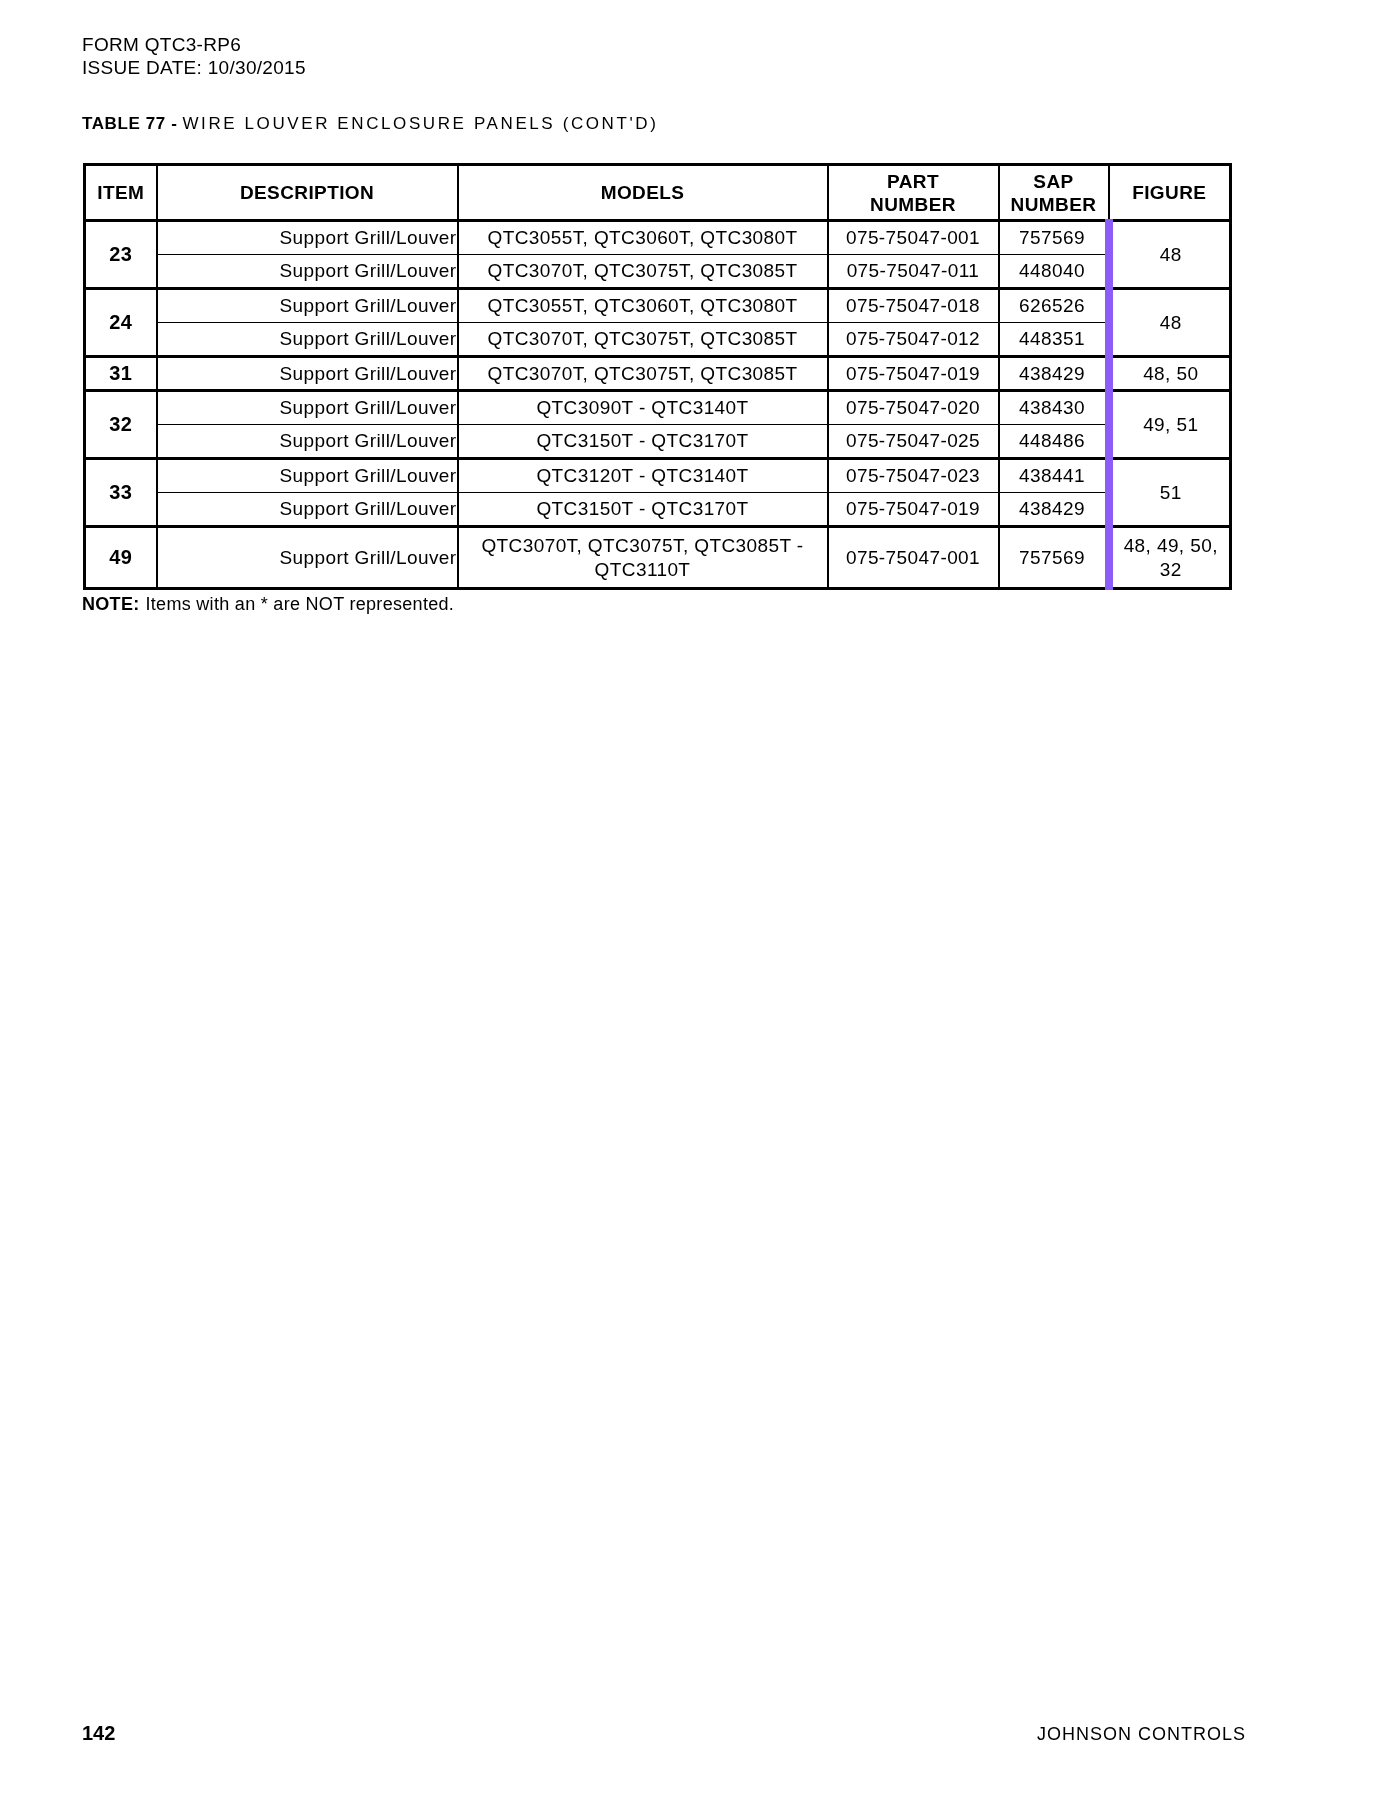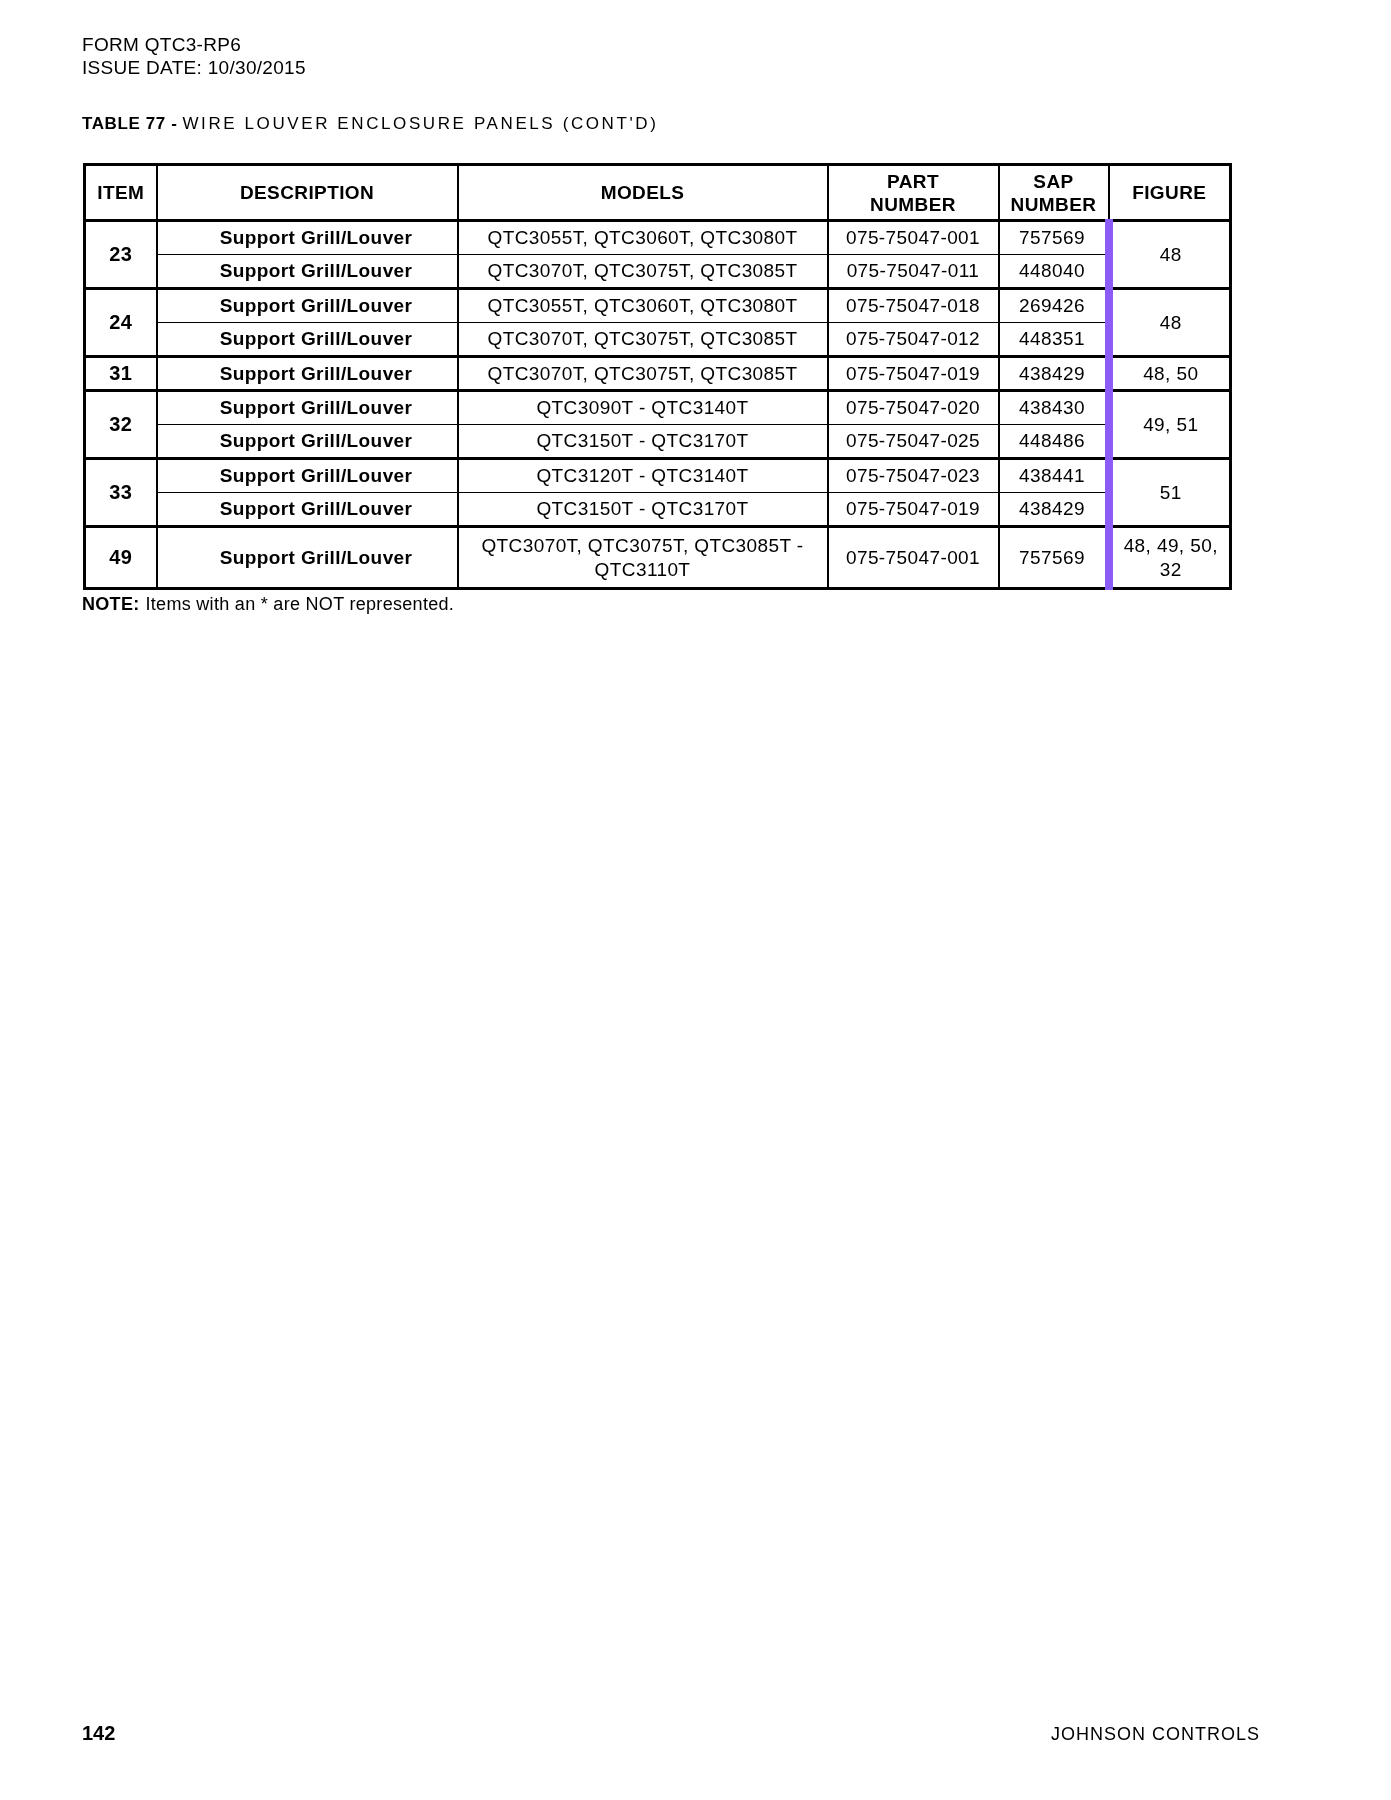--- a/index.html
+++ b/index.html
@@ -55,32 +55,32 @@
     border-right: 2px solid #000;
     border-top: 1px solid #000;
     height: 34px;
     font-size: 19px;
     text-align: center; vertical-align: middle;
     letter-spacing: 0.4px;
   }
   .parts tr.group-start td { border-top: 3px solid #000; }
   .parts tr.tall td { height: 62px; }
   .parts td.item { font-weight: bold; font-size: 20px; }
-  .parts td.desc { text-align: center; padding-left: 18px; font-weight: bold; }
+  .parts td.desc { text-align: right; padding-left: 18px; }
   .parts td.models, .parts td.figure { white-space: pre-line; line-height: 24px; }
   .parts td.bl-thick { border-left: 8px solid #8b5cf6; }
 
   .note {
     position: absolute; left: 82px; top: 594px;
     font-size: 18px; letter-spacing: 0.3px;
   }
   .note .n-label { font-weight: bold; margin-right: 6px; }
 
   .footer {
-    position: absolute; left: 82px; right: 131px; top: 1722px;
+    position: absolute; left: 82px; right: 145px; top: 1722px;
     display: flex; justify-content: space-between; align-items: baseline;
   }
   .footer .page-num { font-weight: bold; font-size: 20px; }
   .footer .company  { font-size: 18px; letter-spacing: 1px; }
 </style>
 </head>
 <body>
 
 <div class="page">
 
@@ -129,21 +129,21 @@
         <td class="models">QTC3070T, QTC3075T, QTC3085T</td>
         <td class="part">075-75047-011</td>
         <td class="sap">448040</td>
       </tr>
 
       <tr class="group-start">
         <td class="item" rowspan="2">24</td>
         <td class="desc">Support Grill/Louver</td>
         <td class="models">QTC3055T, QTC3060T, QTC3080T</td>
         <td class="part">075-75047-018</td>
-        <td class="sap">269426</td>
+        <td class="sap">626526</td>
         <td class="figure bl-thick" rowspan="2">48</td>
       </tr>
       <tr>
         <td class="desc">Support Grill/Louver</td>
         <td class="models">QTC3070T, QTC3075T, QTC3085T</td>
         <td class="part">075-75047-012</td>
         <td class="sap">448351</td>
       </tr>
 
       <tr class="group-start">

